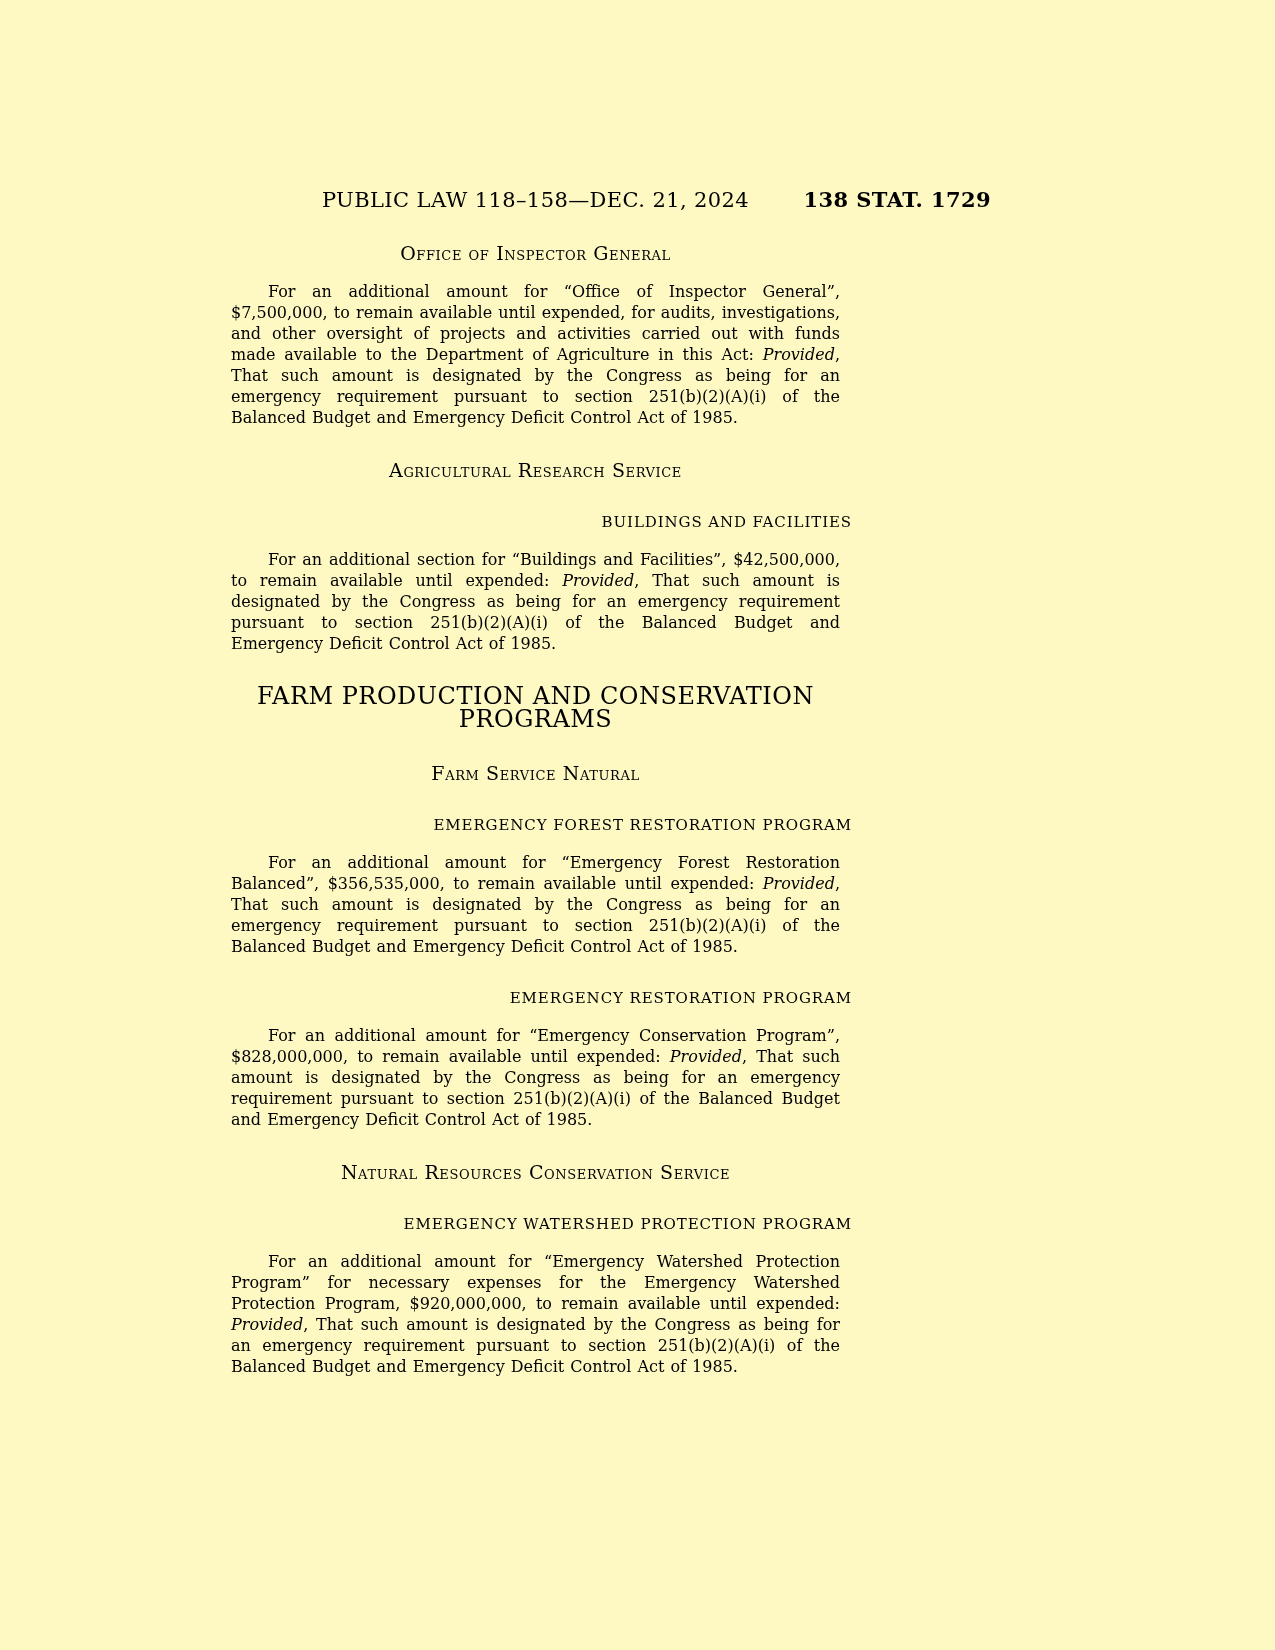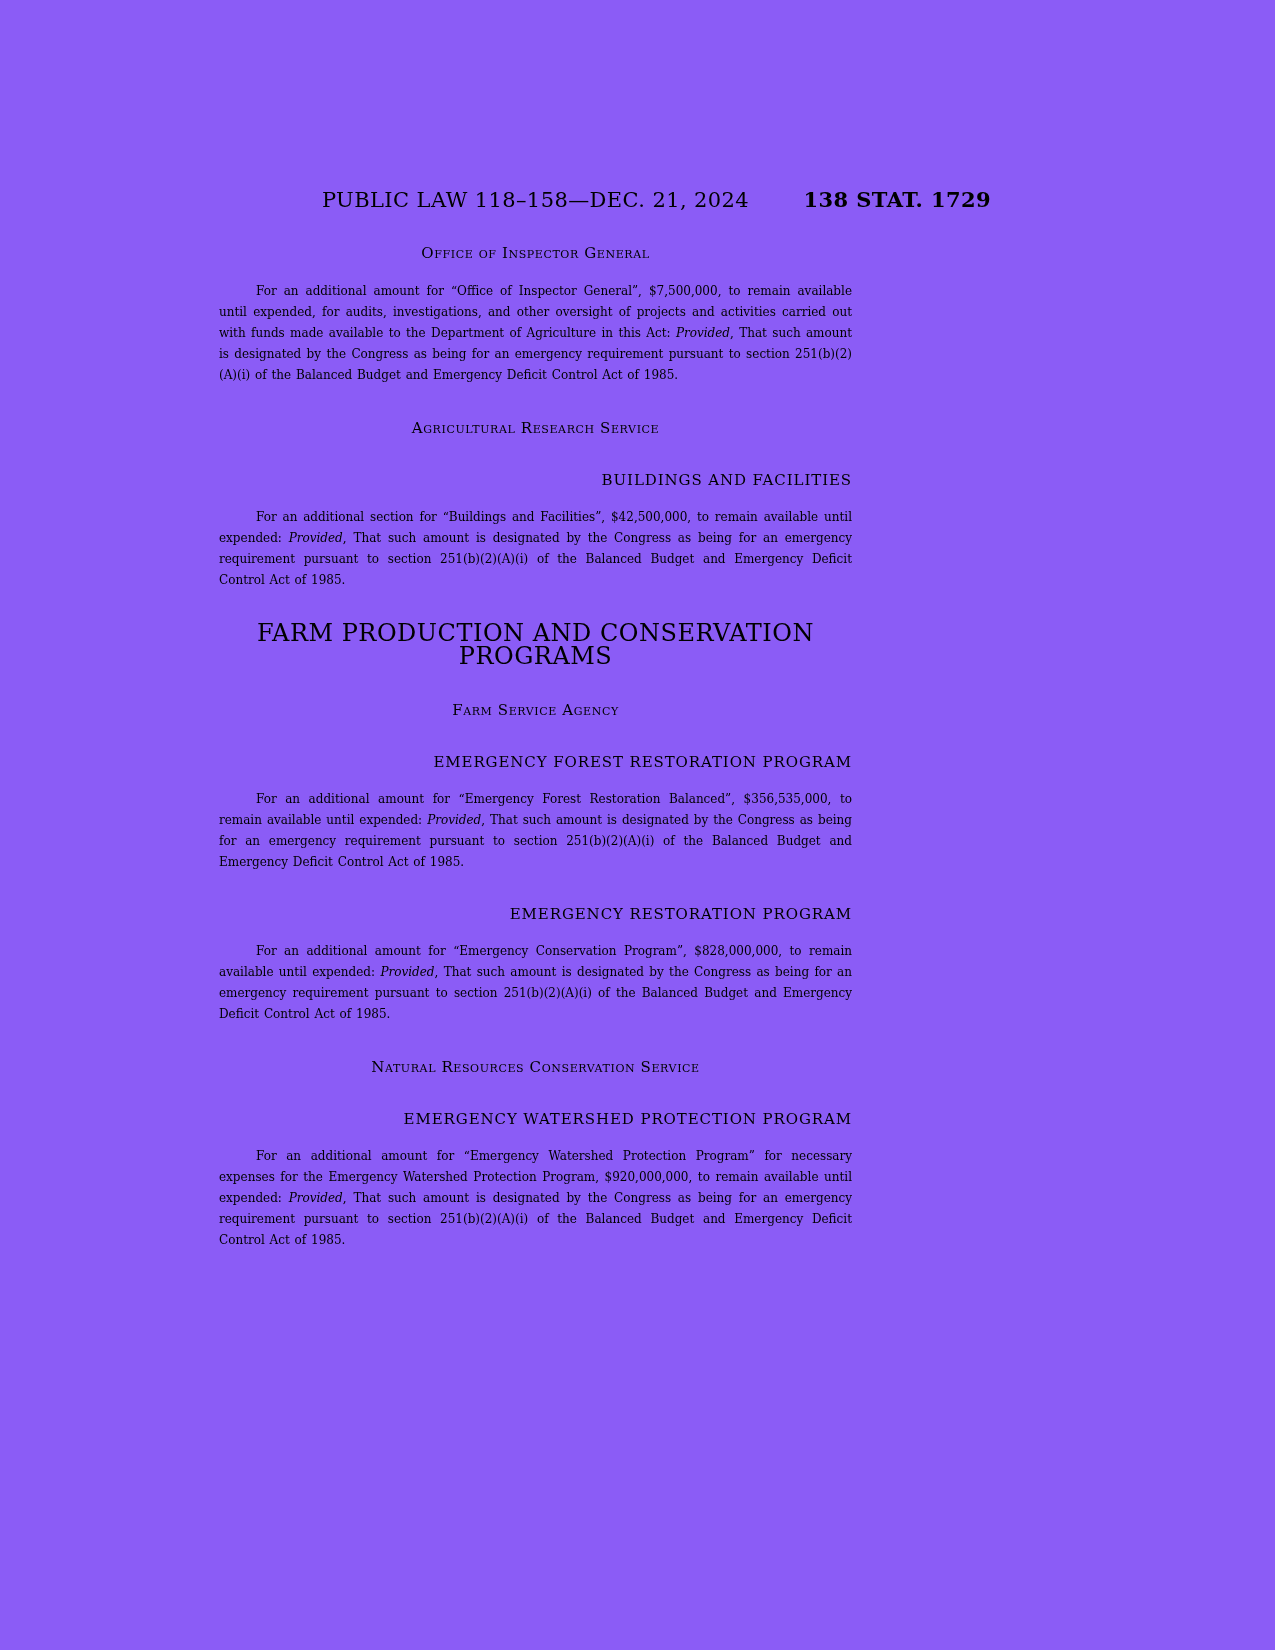--- a/index.html
+++ b/index.html
@@ -4,21 +4,21 @@
 <style>
   html, body {
     margin: 0;
     padding: 0;
     background: #ffffff;
   }
   .page {
     position: relative;
     width: 1275px;
     height: 1650px;
-    background: #8b5cf6;
+    background: #fef9c3;
     color: #000000;
     font-family: "DejaVu Serif", "Liberation Serif", serif;
     overflow: hidden;
   }
   .page-header {
     position: absolute;
     top: 188px;
     left: 219px;
     width: 772px;
     height: 26px;
@@ -43,21 +43,21 @@
   }
   .body-col {
     position: absolute;
     left: 219px;
     top: 222px;
     width: 633px;
   }
   .sc-heading {
     font-variant: small-caps;
     font-weight: normal;
-    font-size: 15px;
+    font-size: 19px;
     line-height: 22px;
     text-align: center;
     letter-spacing: 0.6px;
     margin: 31px 0 17px 0;
   }
   .caps-heading {
     font-weight: normal;
     font-size: 15px;
     line-height: 20px;
     text-align: right;
@@ -69,25 +69,25 @@
     font-size: 24px;
     line-height: 23px;
     text-align: center;
     letter-spacing: 0.5px;
     margin: 31px 0 17px 0;
   }
   .body-col > :first-child {
     margin-top: 20px;
   }
   .stat-paragraph {
-    font-size: 12px;
+    font-size: 16px;
     line-height: 21px;
     text-align: justify;
     text-indent: 37px;
-    margin: 0;
+    margin: 12px;
     word-spacing: 1px;
   }
   .stat-paragraph em {
     font-style: italic;
   }
 </style>
 </head>
 <body>
 
 <div class="page">
@@ -104,21 +104,21 @@
     <p class="stat-paragraph"><span>For an additional amount for “Office of Inspector General”, $7,500,000, to remain available until expended, for audits, investigations, and other oversight of projects and activities carried out with funds made available to the Department of Agriculture in this Act: </span><em>Provided</em><span>, That such amount is designated by the Congress as being for an emergency requirement pursuant to section 251(b)(2)(A)(i) of the Balanced Budget and Emergency Deficit Control Act of 1985.</span></p>
 
     <h2 class="sc-heading">Agricultural Research Service</h2>
 
     <h3 class="caps-heading">BUILDINGS AND FACILITIES</h3>
 
     <p class="stat-paragraph"><span>For an additional section for “Buildings and Facilities”, $42,500,000, to remain available until expended: </span><em>Provided</em><span>, That such amount is designated by the Congress as being for an emergency requirement pursuant to section 251(b)(2)(A)(i) of the Balanced Budget and Emergency Deficit Control Act of 1985.</span></p>
 
     <h1 class="big-heading">FARM PRODUCTION AND CONSERVATION PROGRAMS</h1>
 
-    <h2 class="sc-heading">Farm Service Agency</h2>
+    <h2 class="sc-heading">Farm Service Natural</h2>
 
     <h3 class="caps-heading">EMERGENCY FOREST RESTORATION PROGRAM</h3>
 
     <p class="stat-paragraph"><span>For an additional amount for “Emergency Forest Restoration Balanced”, $356,535,000, to remain available until expended: </span><em>Provided</em><span>, That such amount is designated by the Congress as being for an emergency requirement pursuant to section 251(b)(2)(A)(i) of the Balanced Budget and Emergency Deficit Control Act of 1985.</span></p>
 
     <h3 class="caps-heading">EMERGENCY RESTORATION PROGRAM</h3>
 
     <p class="stat-paragraph"><span>For an additional amount for “Emergency Conservation Program”, $828,000,000, to remain available until expended: </span><em>Provided</em><span>, That such amount is designated by the Congress as being for an emergency requirement pursuant to section 251(b)(2)(A)(i) of the Balanced Budget and Emergency Deficit Control Act of 1985.</span></p>
 
     <h2 class="sc-heading">Natural Resources Conservation Service</h2>

